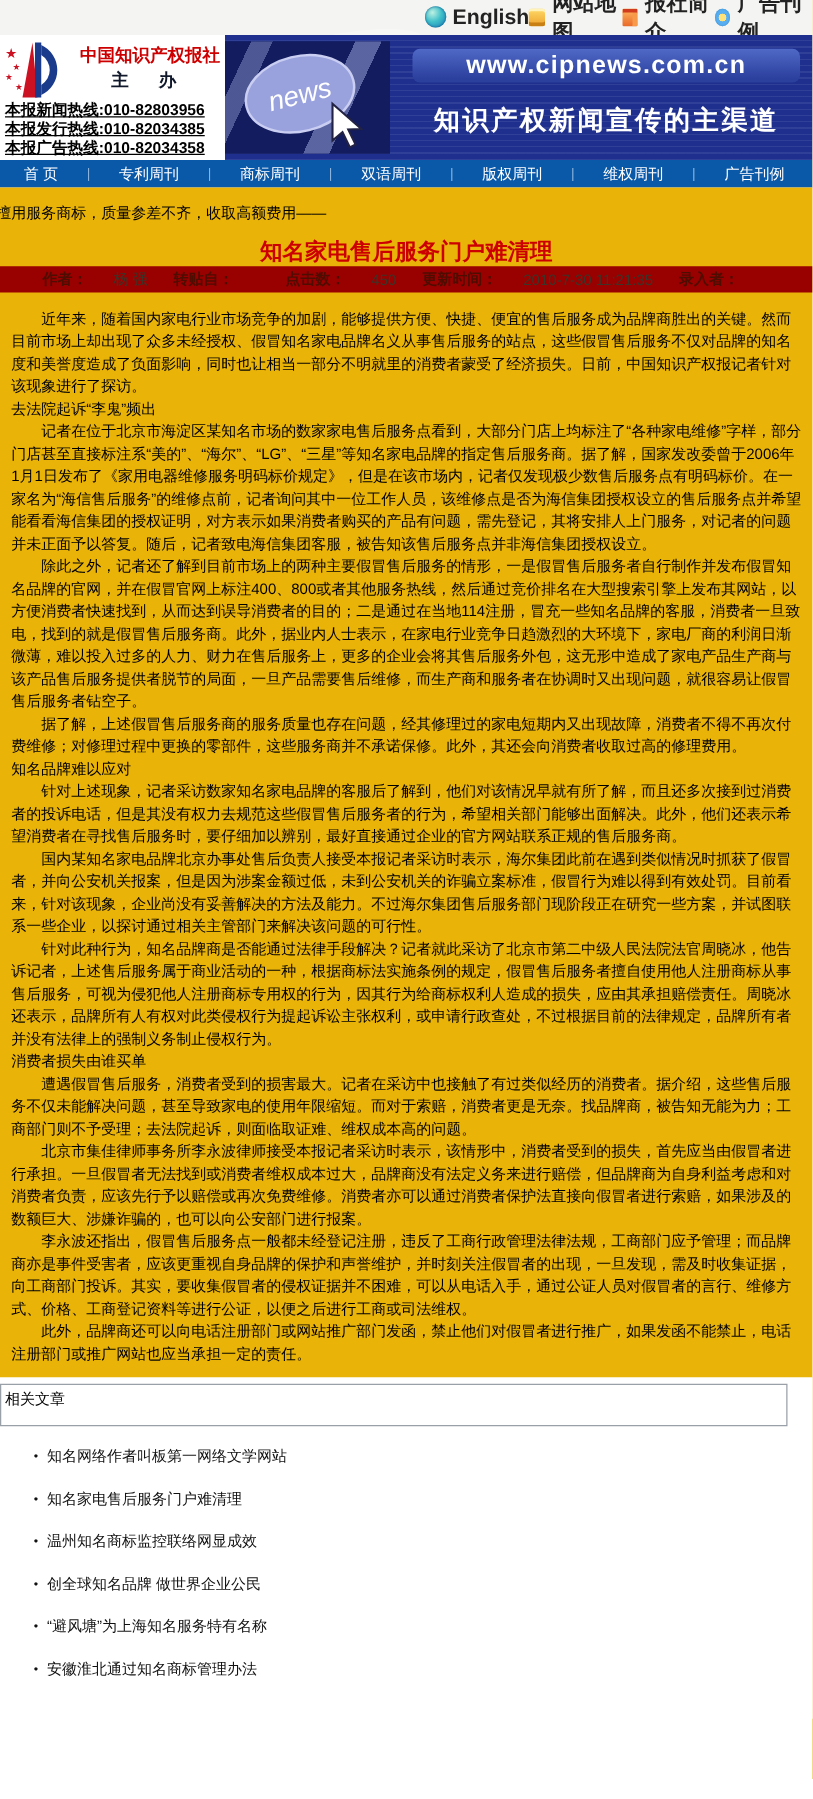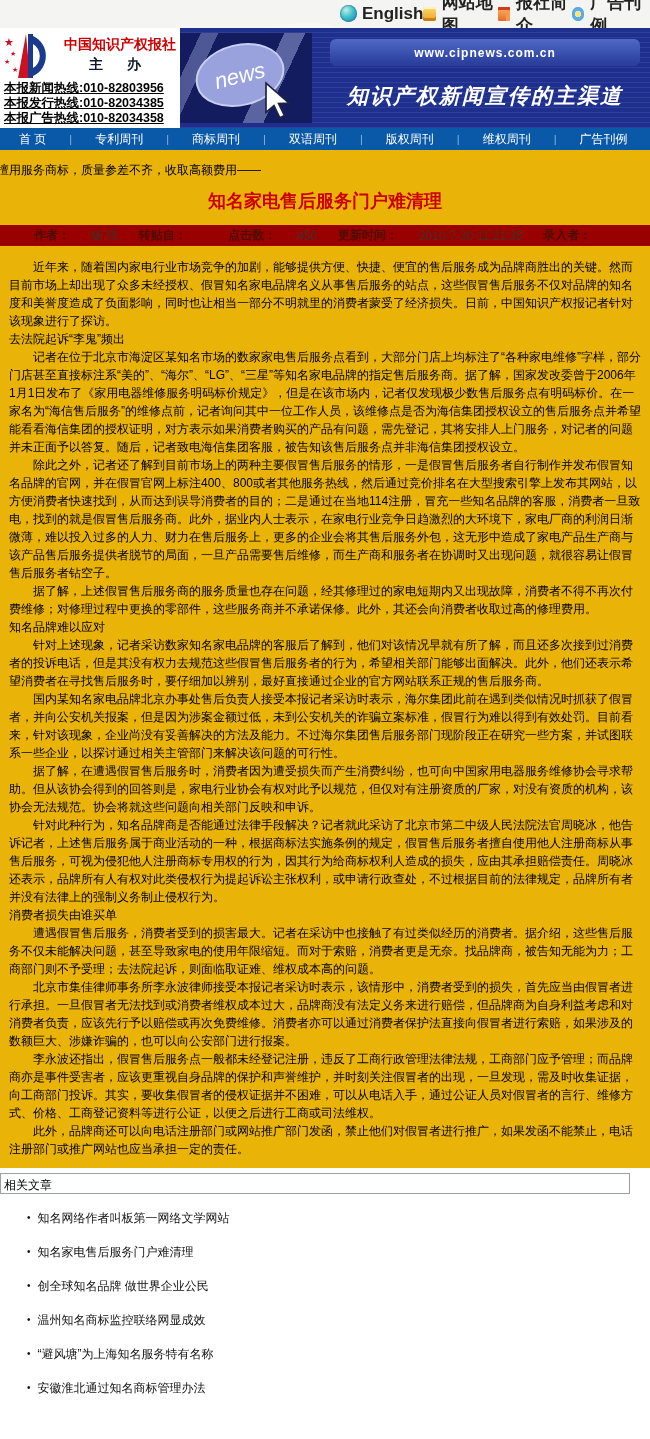--- a/index.html
+++ b/index.html
@@ -44,46 +44,46 @@
 
   .banner { flex:1; position:relative; background:#1e2f8e; overflow:hidden;
     background-image:repeating-linear-gradient(0deg, rgba(255,255,255,.08) 0 1px, transparent 1px 5px); }
   .news-panel { position:absolute; left:0; top:5px; bottom:5px; width:132px; background:#121c5e; overflow:hidden; }
   .news-panel::before { content:''; position:absolute; inset:0;
     background:linear-gradient(115deg, transparent 12%, rgba(150,160,215,.45) 12% 22%, transparent 22%),
                linear-gradient(115deg, transparent 60%, rgba(150,160,215,.55) 60% 72%, transparent 72%); }
   .url-band { position:absolute; left:150px; right:10px; top:11px; height:27px; border-radius:6px;
     background:linear-gradient(180deg,#5069c6 0%,#2b3f9d 90%);
     display:flex; align-items:center; justify-content:center;
-    color:#ffffff; font-weight:bold; font-size:12px; letter-spacing:1px; }
+    color:#ffffff; font-weight:bold; font-size:20px; letter-spacing:1px; }
   .slogan { position:absolute; left:146px; right:6px; top:54px; text-align:center;
-    color:#ffffff; font-family:"DejaVu Serif",serif; font-style:italic; font-weight:bold;
+    color:#ffffff; font-family:"DejaVu Serif",serif; font-weight:bold;
     font-size:21px; letter-spacing:2px; white-space:nowrap; }
 
   
   .main-nav { height:22px; background:#0a58a8; display:flex; align-items:center; padding-left:12px;
     font-size:12px; overflow:hidden;gap:16px; }
   .nav-link { color:#ffffff; padding:0 7px; white-space:nowrap; }
   .nav-sep { color:#8ab4dd; font-size:11px; }
 
   
   .article-section { background:#eab308; padding-bottom:4px; }
   .kicker { font-size:12px; color:#000; padding:12px 0 0 0; margin-left:-3px; }
   .article-title { margin-top:10px; text-align:center; color:#cc0000; font-weight:bold; font-size:18px; }
-  .meta-bar { margin-top:12px; height:21px; background:#990000; display:flex; align-items:center;
+  .meta-bar { margin-top:0; height:21px; background:#990000; display:flex; align-items:center;
     justify-content:space-between; padding:0 38px 0 34px; font-size:12px; }
   .meta-label { color:#4d0d00; font-weight:bold; }
   .meta-value { color:#3c3428; }
   .article-body { padding:12px 9px 6px 9px; font-size:12px; line-height:18px; color:#000; }
   .body-p { text-indent:2em; }
   .body-h { text-indent:0; }
 
   
   .related-section { background:#ffffff; padding-top:5px; }
-  .related-box { margin:0 20px 0 0; border:1px solid #9aa0a8; background:#fff; height:21px;
+  .related-box { margin:0 20px 0 0; border:1px solid #9aa0a8; background:#fff; height:34px;
     font-size:12px; color:#000; padding:3px 0 0 3px; }
   .related-list { list-style:none; padding:16px 0 14px 27px; }
   .rel-item { font-size:12px; color:#111; margin-bottom:17px; }
   .rel-item::before { content:'•'; font-size:10px; margin-right:7px; position:relative; top:-1px; }
 </style>
 </head>
 <body>
 
 <div class="page">
 
@@ -190,35 +190,34 @@
     </div>
     <div class="article-body">
         <p class="body-p">近年来，随着国内家电行业市场竞争的加剧，能够提供方便、快捷、便宜的售后服务成为品牌商胜出的关键。然而目前市场上却出现了众多未经授权、假冒知名家电品牌名义从事售后服务的站点，这些假冒售后服务不仅对品牌的知名度和美誉度造成了负面影响，同时也让相当一部分不明就里的消费者蒙受了经济损失。日前，中国知识产权报记者针对该现象进行了探访。</p>
         <p class="body-h">去法院起诉“李鬼”频出</p>
         <p class="body-p">记者在位于北京市海淀区某知名市场的数家家电售后服务点看到，大部分门店上均标注了“各种家电维修”字样，部分门店甚至直接标注系“美的”、“海尔”、“LG”、“三星”等知名家电品牌的指定售后服务商。据了解，国家发改委曾于2006年1月1日发布了《家用电器维修服务明码标价规定》，但是在该市场内，记者仅发现极少数售后服务点有明码标价。在一家名为“海信售后服务”的维修点前，记者询问其中一位工作人员，该维修点是否为海信集团授权设立的售后服务点并希望能看看海信集团的授权证明，对方表示如果消费者购买的产品有问题，需先登记，其将安排人上门服务，对记者的问题并未正面予以答复。随后，记者致电海信集团客服，被告知该售后服务点并非海信集团授权设立。</p>
         <p class="body-p">除此之外，记者还了解到目前市场上的两种主要假冒售后服务的情形，一是假冒售后服务者自行制作并发布假冒知名品牌的官网，并在假冒官网上标注400、800或者其他服务热线，然后通过竞价排名在大型搜索引擎上发布其网站，以方便消费者快速找到，从而达到误导消费者的目的；二是通过在当地114注册，冒充一些知名品牌的客服，消费者一旦致电，找到的就是假冒售后服务商。此外，据业内人士表示，在家电行业竞争日趋激烈的大环境下，家电厂商的利润日渐微薄，难以投入过多的人力、财力在售后服务上，更多的企业会将其售后服务外包，这无形中造成了家电产品生产商与该产品售后服务提供者脱节的局面，一旦产品需要售后维修，而生产商和服务者在协调时又出现问题，就很容易让假冒售后服务者钻空子。</p>
         <p class="body-p">据了解，上述假冒售后服务商的服务质量也存在问题，经其修理过的家电短期内又出现故障，消费者不得不再次付费维修；对修理过程中更换的零部件，这些服务商并不承诺保修。此外，其还会向消费者收取过高的修理费用。</p>
         <p class="body-h">知名品牌难以应对</p>
         <p class="body-p">针对上述现象，记者采访数家知名家电品牌的客服后了解到，他们对该情况早就有所了解，而且还多次接到过消费者的投诉电话，但是其没有权力去规范这些假冒售后服务者的行为，希望相关部门能够出面解决。此外，他们还表示希望消费者在寻找售后服务时，要仔细加以辨别，最好直接通过企业的官方网站联系正规的售后服务商。</p>
         <p class="body-p">国内某知名家电品牌北京办事处售后负责人接受本报记者采访时表示，海尔集团此前在遇到类似情况时抓获了假冒者，并向公安机关报案，但是因为涉案金额过低，未到公安机关的诈骗立案标准，假冒行为难以得到有效处罚。目前看来，针对该现象，企业尚没有妥善解决的方法及能力。不过海尔集团售后服务部门现阶段正在研究一些方案，并试图联系一些企业，以探讨通过相关主管部门来解决该问题的可行性。</p>
-        <p class="body-p">据了解，在遭遇假冒售后服务时，消费者因为遭受损失而产生消费纠纷，也可向中国家用电器服务维修协会寻求帮助。但从该协会得到的回答则是，家电行业协会有权对此予以规范，但仅对有注册资质的厂家，对没有资质的机构，该协会无法规范。协会将就这些问题向相关部门反映和申诉。</p>
         <p class="body-p">针对此种行为，知名品牌商是否能通过法律手段解决？记者就此采访了北京市第二中级人民法院法官周晓冰，他告诉记者，上述售后服务属于商业活动的一种，根据商标法实施条例的规定，假冒售后服务者擅自使用他人注册商标从事售后服务，可视为侵犯他人注册商标专用权的行为，因其行为给商标权利人造成的损失，应由其承担赔偿责任。周晓冰还表示，品牌所有人有权对此类侵权行为提起诉讼主张权利，或申请行政查处，不过根据目前的法律规定，品牌所有者并没有法律上的强制义务制止侵权行为。</p>
         <p class="body-h">消费者损失由谁买单</p>
         <p class="body-p">遭遇假冒售后服务，消费者受到的损害最大。记者在采访中也接触了有过类似经历的消费者。据介绍，这些售后服务不仅未能解决问题，甚至导致家电的使用年限缩短。而对于索赔，消费者更是无奈。找品牌商，被告知无能为力；工商部门则不予受理；去法院起诉，则面临取证难、维权成本高的问题。</p>
         <p class="body-p">北京市集佳律师事务所李永波律师接受本报记者采访时表示，该情形中，消费者受到的损失，首先应当由假冒者进行承担。一旦假冒者无法找到或消费者维权成本过大，品牌商没有法定义务来进行赔偿，但品牌商为自身利益考虑和对消费者负责，应该先行予以赔偿或再次免费维修。消费者亦可以通过消费者保护法直接向假冒者进行索赔，如果涉及的数额巨大、涉嫌诈骗的，也可以向公安部门进行报案。</p>
         <p class="body-p">李永波还指出，假冒售后服务点一般都未经登记注册，违反了工商行政管理法律法规，工商部门应予管理；而品牌商亦是事件受害者，应该更重视自身品牌的保护和声誉维护，并时刻关注假冒者的出现，一旦发现，需及时收集证据，向工商部门投诉。其实，要收集假冒者的侵权证据并不困难，可以从电话入手，通过公证人员对假冒者的言行、维修方式、价格、工商登记资料等进行公证，以便之后进行工商或司法维权。</p>
         <p class="body-p">此外，品牌商还可以向电话注册部门或网站推广部门发函，禁止他们对假冒者进行推广，如果发函不能禁止，电话注册部门或推广网站也应当承担一定的责任。</p>
       </div>
   </div>
 
   <div class="related-section">
     <div class="related-box">相关文章</div>
     <ul class="related-list">
         <li class="rel-item">知名网络作者叫板第一网络文学网站</li>
         <li class="rel-item">知名家电售后服务门户难清理</li>
+        <li class="rel-item">温州知名商标监控联络网显成效</li>
         <li class="rel-item">创全球知名品牌 做世界企业公民</li>
-        <li class="rel-item">温州知名商标监控联络网显成效</li>
         <li class="rel-item">“避风塘”为上海知名服务特有名称</li>
         <li class="rel-item">安徽淮北通过知名商标管理办法</li>
       </ul>
   </div>
 
 </div>
 
 </body></html>

